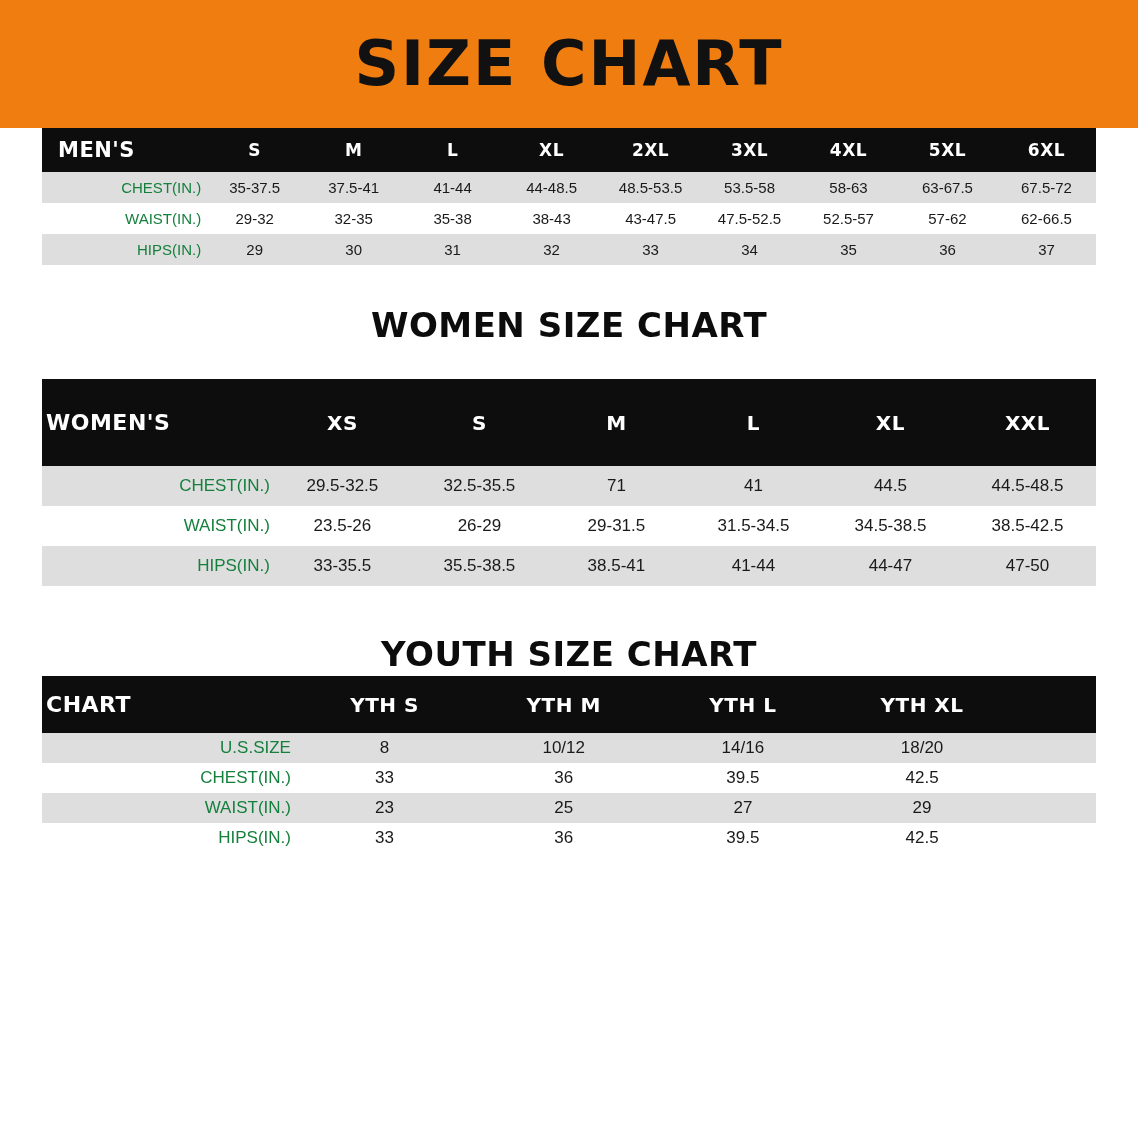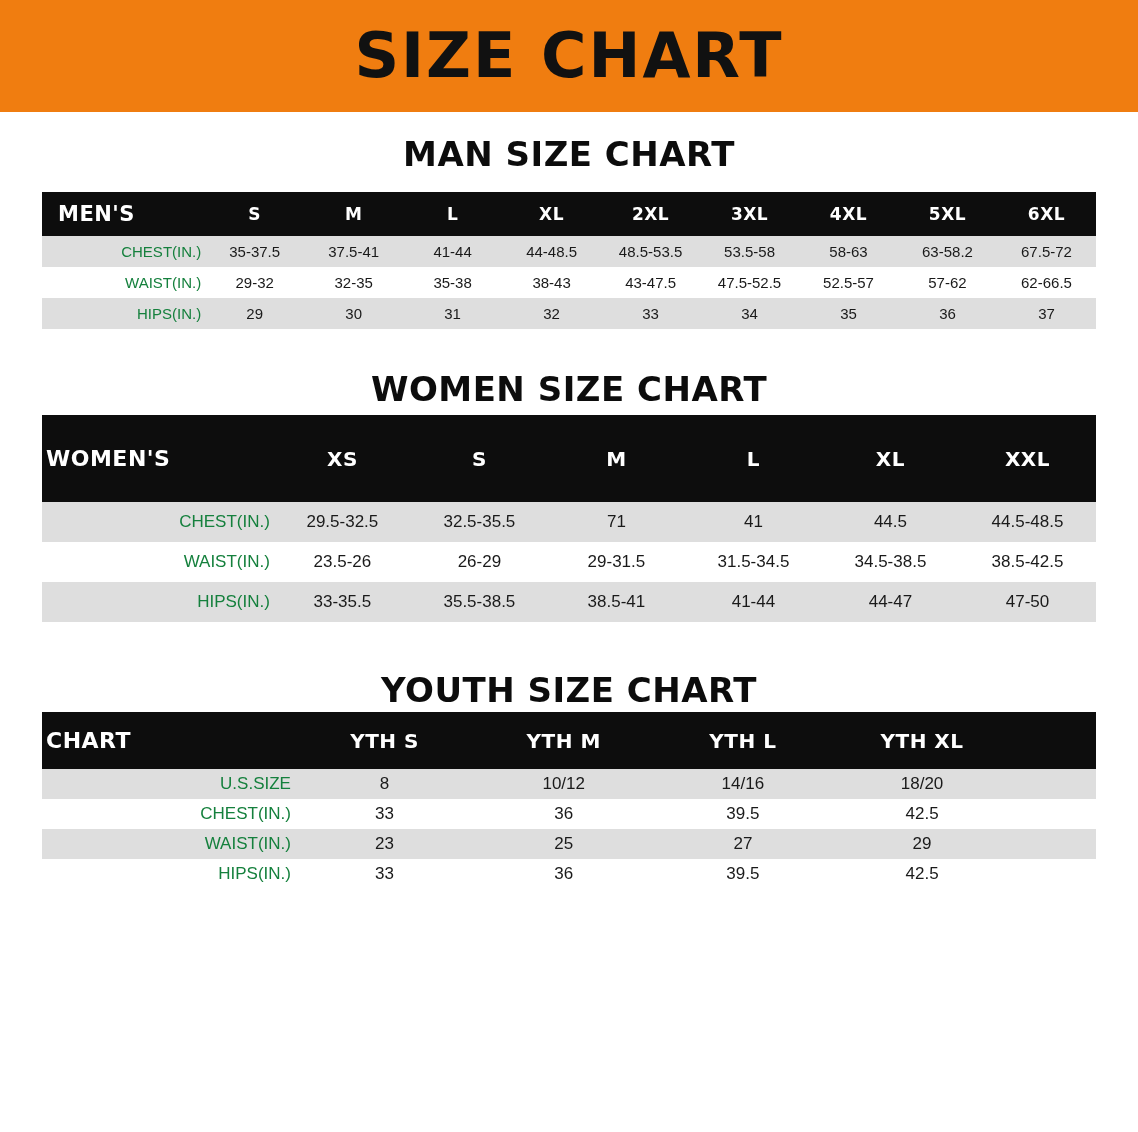--- a/index.html
+++ b/index.html
@@ -18,21 +18,21 @@
     width: 1138px;
     height: 1132px;
     position: relative;
     background: #ffffff;
     display: flex;
     flex-direction: column;
   }
   
   .banner {
     width: 100%;
-    height: 112px;
+    height: 128px;
     background: #f07d10;
     display: flex;
     align-items: center;
     justify-content: center;
     flex: 0 0 auto;
   }
   .banner-title {
     font-family: "DejaVu Sans", sans-serif;
     font-weight: bold;
     font-size: 62px;
@@ -44,21 +44,21 @@
   
   .section-title {
     text-align: center;
     font-family: "DejaVu Sans", sans-serif;
     font-weight: bold;
     font-size: 34px;
     letter-spacing: 0.5px;
     color: #0c0c0c;
   }
   .h-man   { margin-top: 22px; margin-bottom: 18px; }
-  .h-women { margin-top: 40px; margin-bottom: 6px; }
+  .h-women { margin-top: 40px; margin-bottom: 34px; }
   .h-youth { margin-top: 48px; margin-bottom: 2px; }
 
   
   .table-wrap {
     margin: 0 42px;
   }
   table {
     width: 100%;
     border-collapse: collapse;
     table-layout: fixed;
@@ -120,21 +120,20 @@
 </style>
 </head>
 <body>
 
 <div class="page">
 
   <div class="banner">
     <div class="banner-title">SIZE CHART</div>
   </div>
 
-  <div class="section-title h-man">MAN SIZE CHART</div>
   <div class="table-wrap">
     <table class="men-table">
       <colgroup>
         <col style="width:15.5%">
         <col style="width:9.4%">
           <col style="width:9.4%">
           <col style="width:9.4%">
         <col style="width:9.4%">
           <col style="width:9.4%">
           <col style="width:9.4%">
@@ -159,21 +158,21 @@
       <tbody>
         <tr class="alt">
           <td class="rowhead">CHEST(IN.)</td>
           <td>35-37.5</td>
           <td>37.5-41</td>
           <td>41-44</td>
           <td>44-48.5</td>
           <td>48.5-53.5</td>
           <td>53.5-58</td>
           <td>58-63</td>
-          <td>63-58.2</td>
+          <td>63-67.5</td>
           <td>67.5-72</td>
         </tr>
         <tr class="plain">
           <td class="rowhead">WAIST(IN.)</td>
           <td>29-32</td>
           <td>32-35</td>
           <td>35-38</td>
           <td>38-43</td>
           <td>43-47.5</td>
           <td>47.5-52.5</td>

